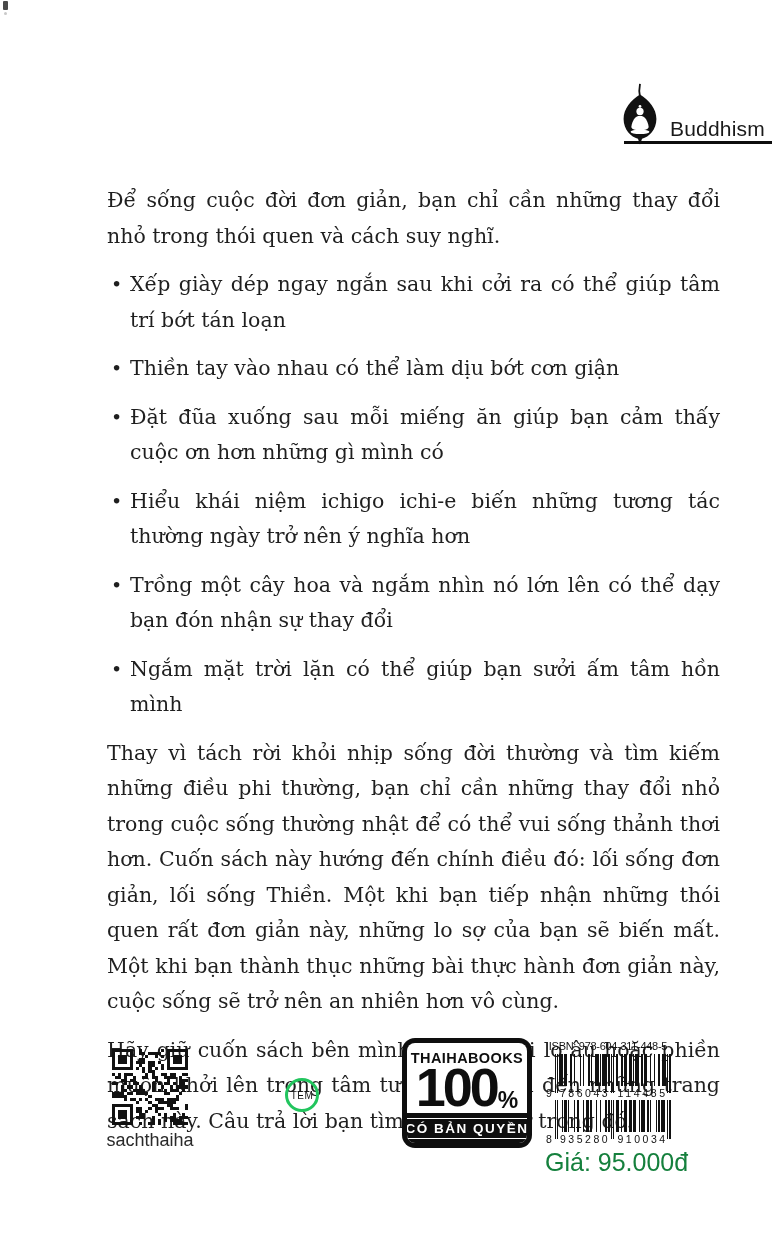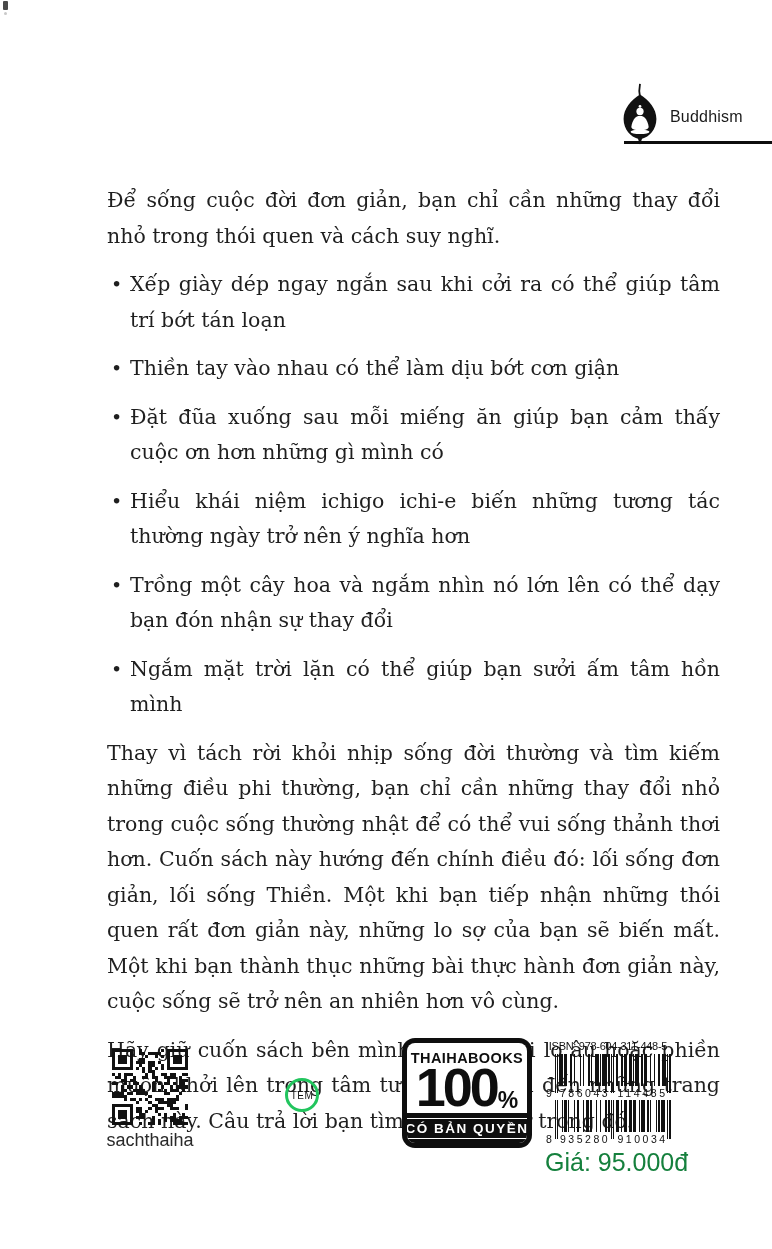--- a/index.html
+++ b/index.html
@@ -13,22 +13,22 @@
   }
   
   .speck{position:absolute;left:3px;top:1px;width:5px;height:9px;background:#4a4a4a;border-radius:1px;}
   .speck2{position:absolute;left:4px;top:12px;width:3px;height:3px;background:#c9c9c9;border-radius:50%;}
 
   
   #logo{position:absolute;left:619px;top:83px;display:flex;align-items:center;gap:9px;}
   #logo .leaf{width:42px;height:64px;display:block;}
   #logo .brand{
     font-family:"Liberation Sans", sans-serif;
-    font-size:16px;color:#1a1a1a;letter-spacing:.2px;
-    position:relative;top:2px;
+    font-size:21px;color:#1a1a1a;letter-spacing:.2px;
+    position:relative;top:14px;
   }
   #logo-rule{position:absolute;left:624px;top:141px;width:148px;height:3px;background:#0d0d0d;}
 
   
   #blurb{
     position:absolute;left:87px;top:183px;width:613px;
     font-size:20.5px;line-height:35.5px;color:#1f1f1f;
     text-align:justify;
     margin-left:20px;
   }

